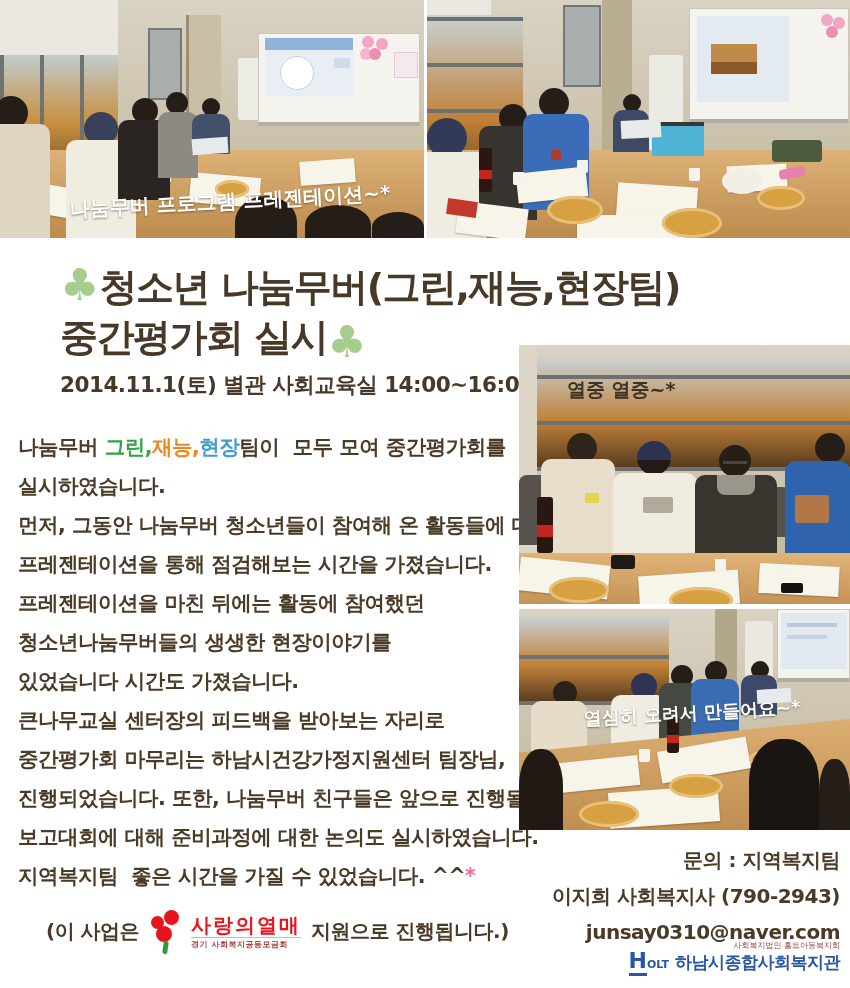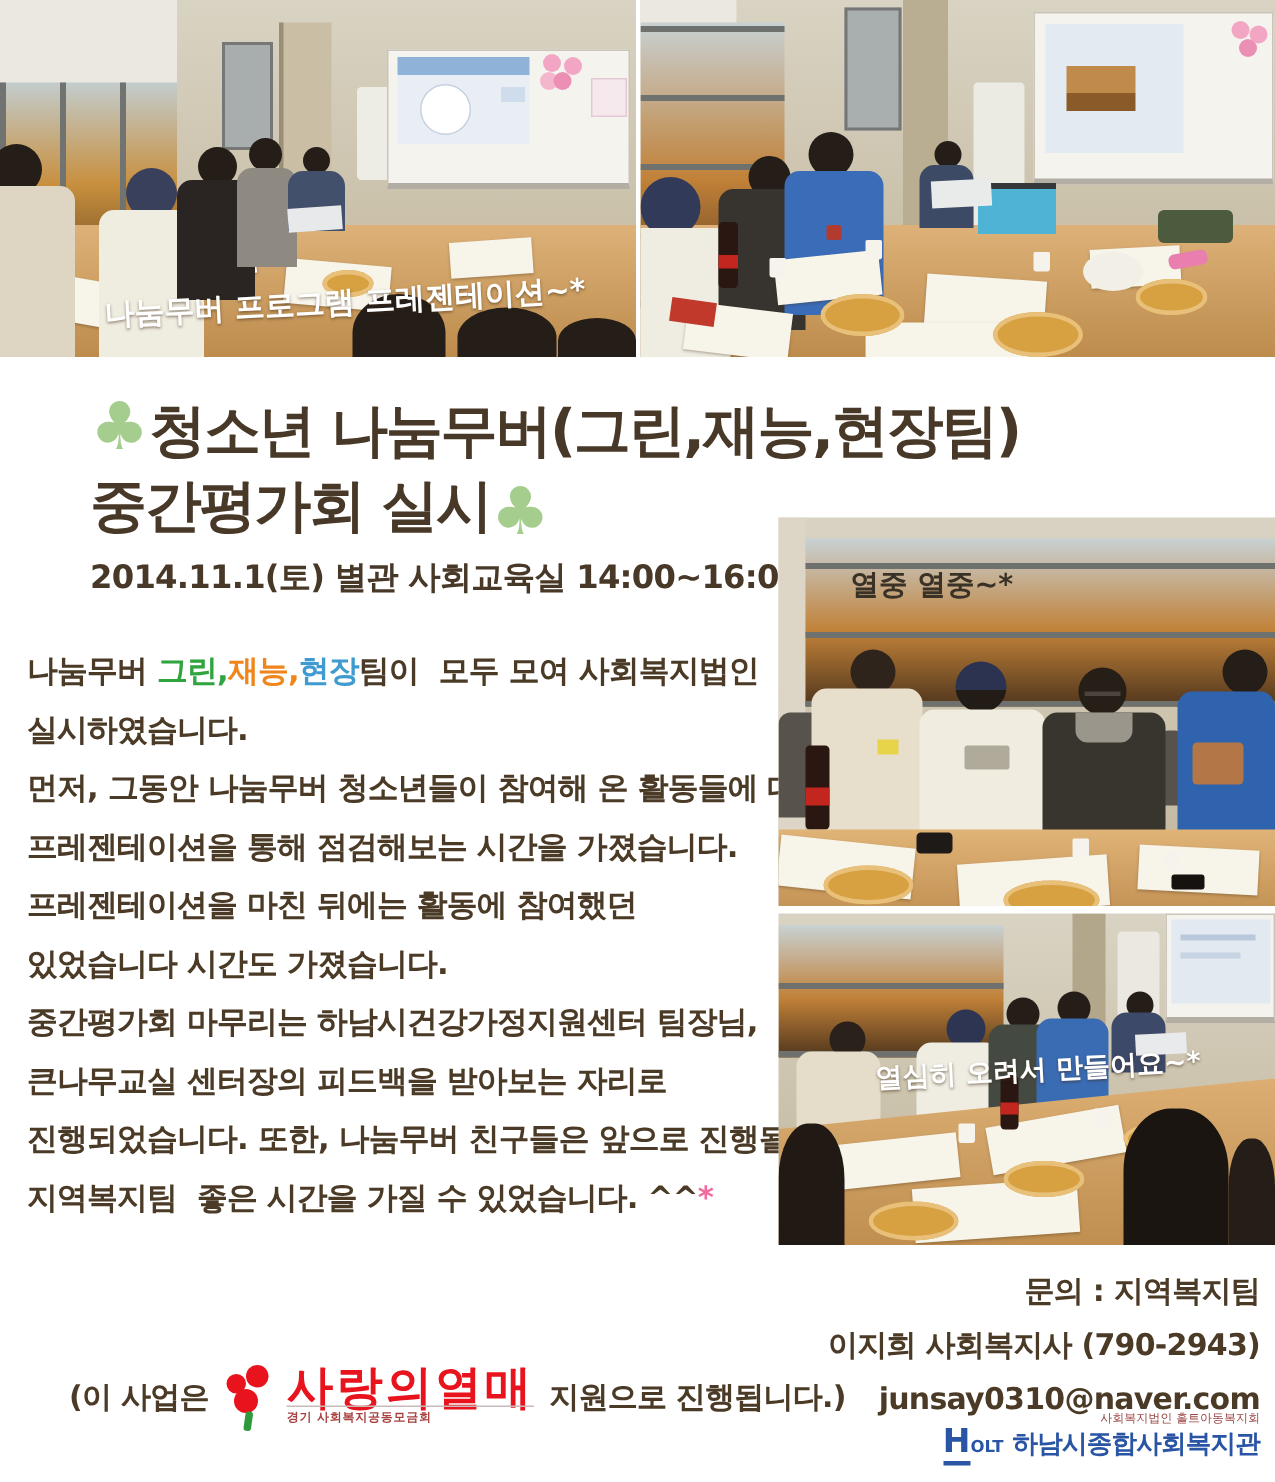--- a/index.html
+++ b/index.html
@@ -36,21 +36,21 @@
   #date{margin-top:8px;font-size:21.5px;font-weight:bold;letter-spacing:-0.5px;}
   #bodytext{position:absolute;left:18px;top:428px;color:#4a3a26;}
   .bline{font-size:20.5px;line-height:39px;font-weight:600;letter-spacing:-0.5px;white-space:pre;}
   .wgreen{color:#2fa43f;} .worange{color:#f0851c;} .wblue{color:#3f9bd0;} .wpink{color:#f2699c;}
   #funding{position:absolute;left:46px;top:908px;display:flex;align-items:center;gap:10px;
            color:#4a3a26;font-size:20px;font-weight:600;letter-spacing:-0.5px;}
   #loveberry{display:flex;align-items:center;gap:6px;}
   .berrywrap{position:relative;width:36px;height:46px;}
   .berry{position:absolute;border-radius:50%;background:#e8131d;}
   .stem{position:absolute;width:5px;height:13px;background:#2f9a3c;border-radius:2px;transform:rotate(8deg);}
-  .cfk-name{font-size:31px;font-weight:bold;color:#e8131d;letter-spacing:2px;line-height:24px;}
+  .cfk-name{font-size:20px;font-weight:bold;color:#e8131d;letter-spacing:2px;line-height:24px;}
   .cfk-sub{font-size:8px;color:#a84040;letter-spacing:0.5px;border-top:1px solid #c9b9b9;padding-top:1px;}
   #contact{position:absolute;right:10px;top:842px;width:340px;text-align:right;
            color:#4a3a26;font-size:20px;font-weight:600;line-height:36px;letter-spacing:-0.5px;}
   #org{position:absolute;right:10px;top:940px;display:flex;flex-direction:column;align-items:flex-end;}
   .org-small{font-size:8px;color:#9c4545;letter-spacing:0;}
   .org-row{display:flex;align-items:baseline;gap:6px;margin-left:25px;}
   .holt-h{font-size:22px;font-weight:bold;color:#2a55a5;line-height:20px;border-bottom:3px solid #2a55a5;}
   .holt-olt{font-size:11px;font-weight:bold;color:#2a55a5;}
   .org-name{font-size:17px;font-weight:bold;color:#2a55a5;letter-spacing:-0.5px;}
 </style>
@@ -144,29 +144,31 @@
       <span class="ttext">청소년 나눔무버(그린,재능,현장팀)</span>
     </div>
     <div class="trow">
       <span class="ttext">중간평가회 실시</span>
       <span class="clover" style="align-self:flex-end;line-height:40px;">♣</span>
     </div>
     <div id="date">2014.11.1(토) 별관 사회교육실 14:00~16:00</div>
   </div>
 
   <div id="bodytext">
-    <div class="bline"><span>나눔무버 </span><span class="wgreen">그린,</span><span class="worange">재능,</span><span class="wblue">현장</span><span>팀이  모두 모여 사회복지법인</span></div>
+    <div class="bline"><span>나눔무버 </span><span class="wgreen">그린,</span><span class="worange">재능,</span><span class="wblue">현장</span><span>팀이  모두 모여 중간평가회를</span></div>
     <div class="bline">실시하였습니다.</div>
     <div class="bline">먼저, 그동안 나눔무버 청소년들이 참여해 온 활동들에 대해</div>
     <div class="bline">프레젠테이션을 통해 점검해보는 시간을 가졌습니다.</div>
     <div class="bline">프레젠테이션을 마친 뒤에는 활동에 참여했던</div>
+    <div class="bline">청소년나눔무버들의 생생한 현장이야기를</div>
     <div class="bline">있었습니다 시간도 가졌습니다.</div>
+    <div class="bline">큰나무교실 센터장의 피드백을 받아보는 자리로</div>
     <div class="bline">중간평가회 마무리는 하남시건강가정지원센터 팀장님,</div>
-    <div class="bline">큰나무교실 센터장의 피드백을 받아보는 자리로</div>
     <div class="bline">진행되었습니다. 또한, 나눔무버 친구들은 앞으로 진행될</div>
+    <div class="bline">보고대회에 대해 준비과정에 대한 논의도 실시하였습니다.</div>
     <div class="bline"><span>지역복지팀  좋은 시간을 가질 수 있었습니다. ^^</span><span class="wpink">*</span></div>
   </div>
 
   <div class="photo" style="left:519px;top:345px;width:331px;height:259px;">
     <div class="abs" style="left:0;top:0;width:18px;height:259px;background:#ddd6c6;"></div>
     <div class="abs winH" style="left:18px;top:14px;width:313px;height:112px;"></div>
     <div class="caption" style="left:48px;top:32px;color:#3a3226;text-shadow:none;font-size:19px;">열중 열중~*</div>
     <div class="chair" style="left:0;top:130px;width:30px;height:70px;"></div>
     <div class="chair" style="left:92px;top:140px;width:20px;height:50px;"></div>
     <div class="chair" style="left:252px;top:142px;width:20px;height:50px;"></div>

